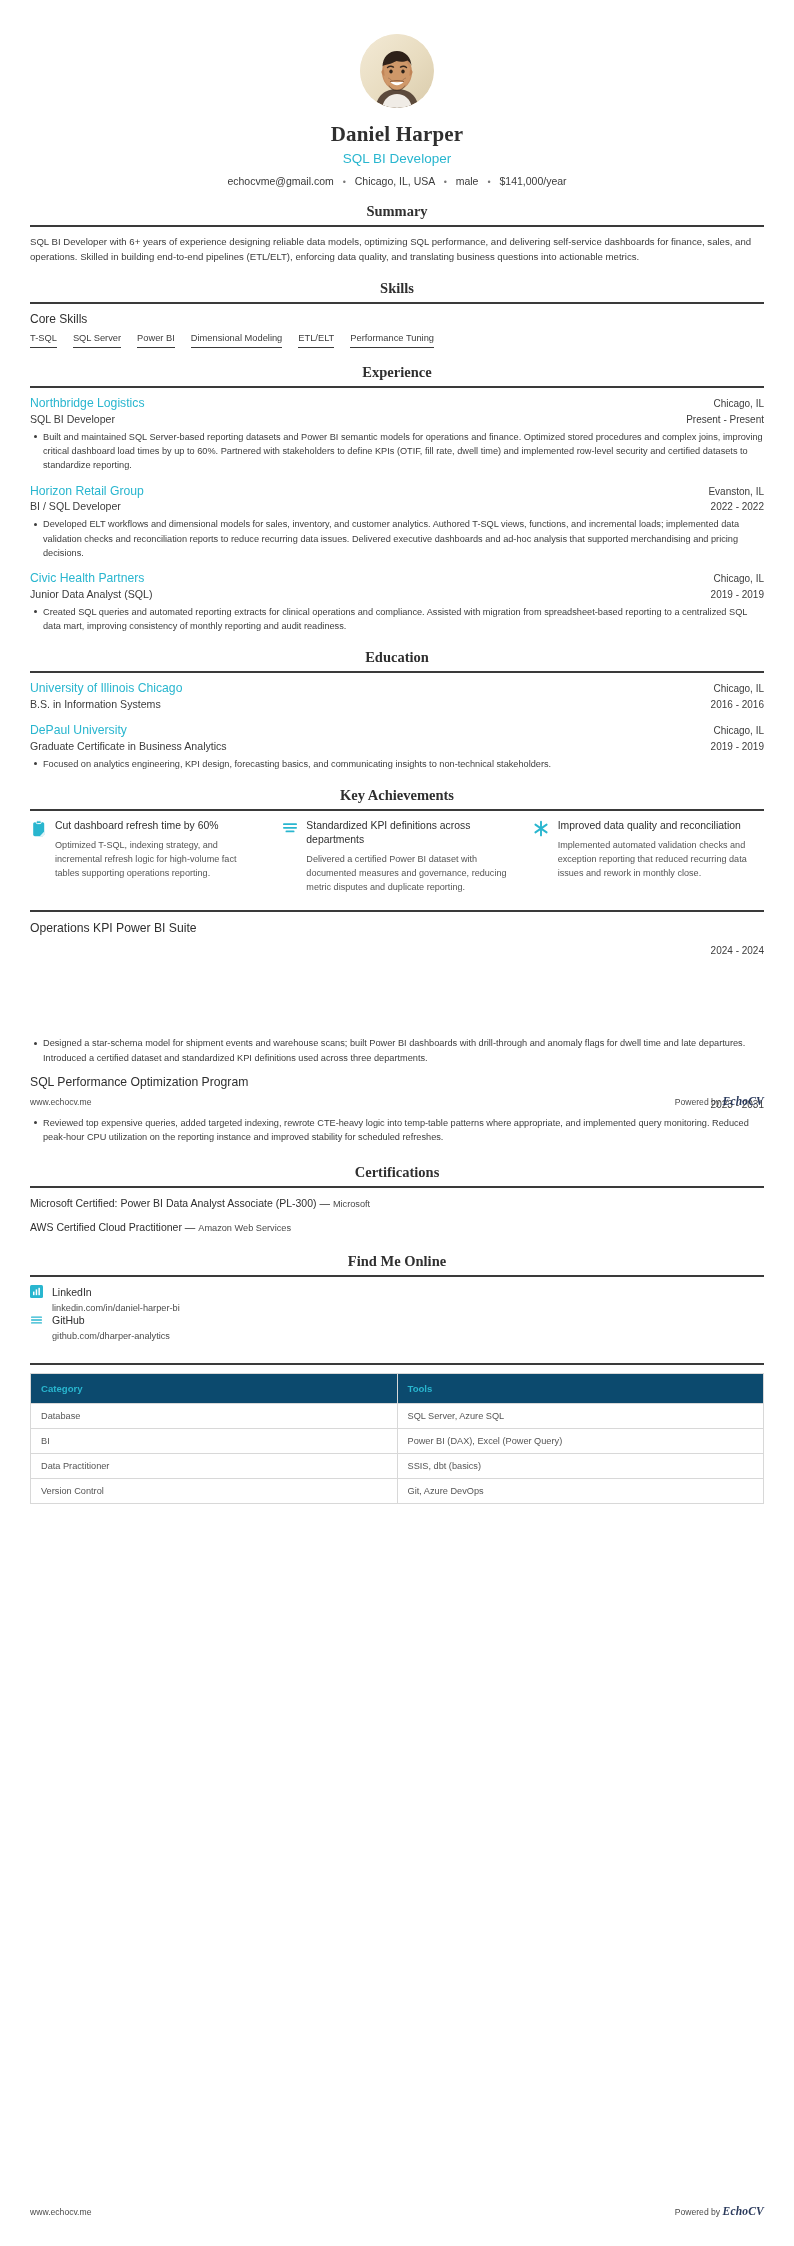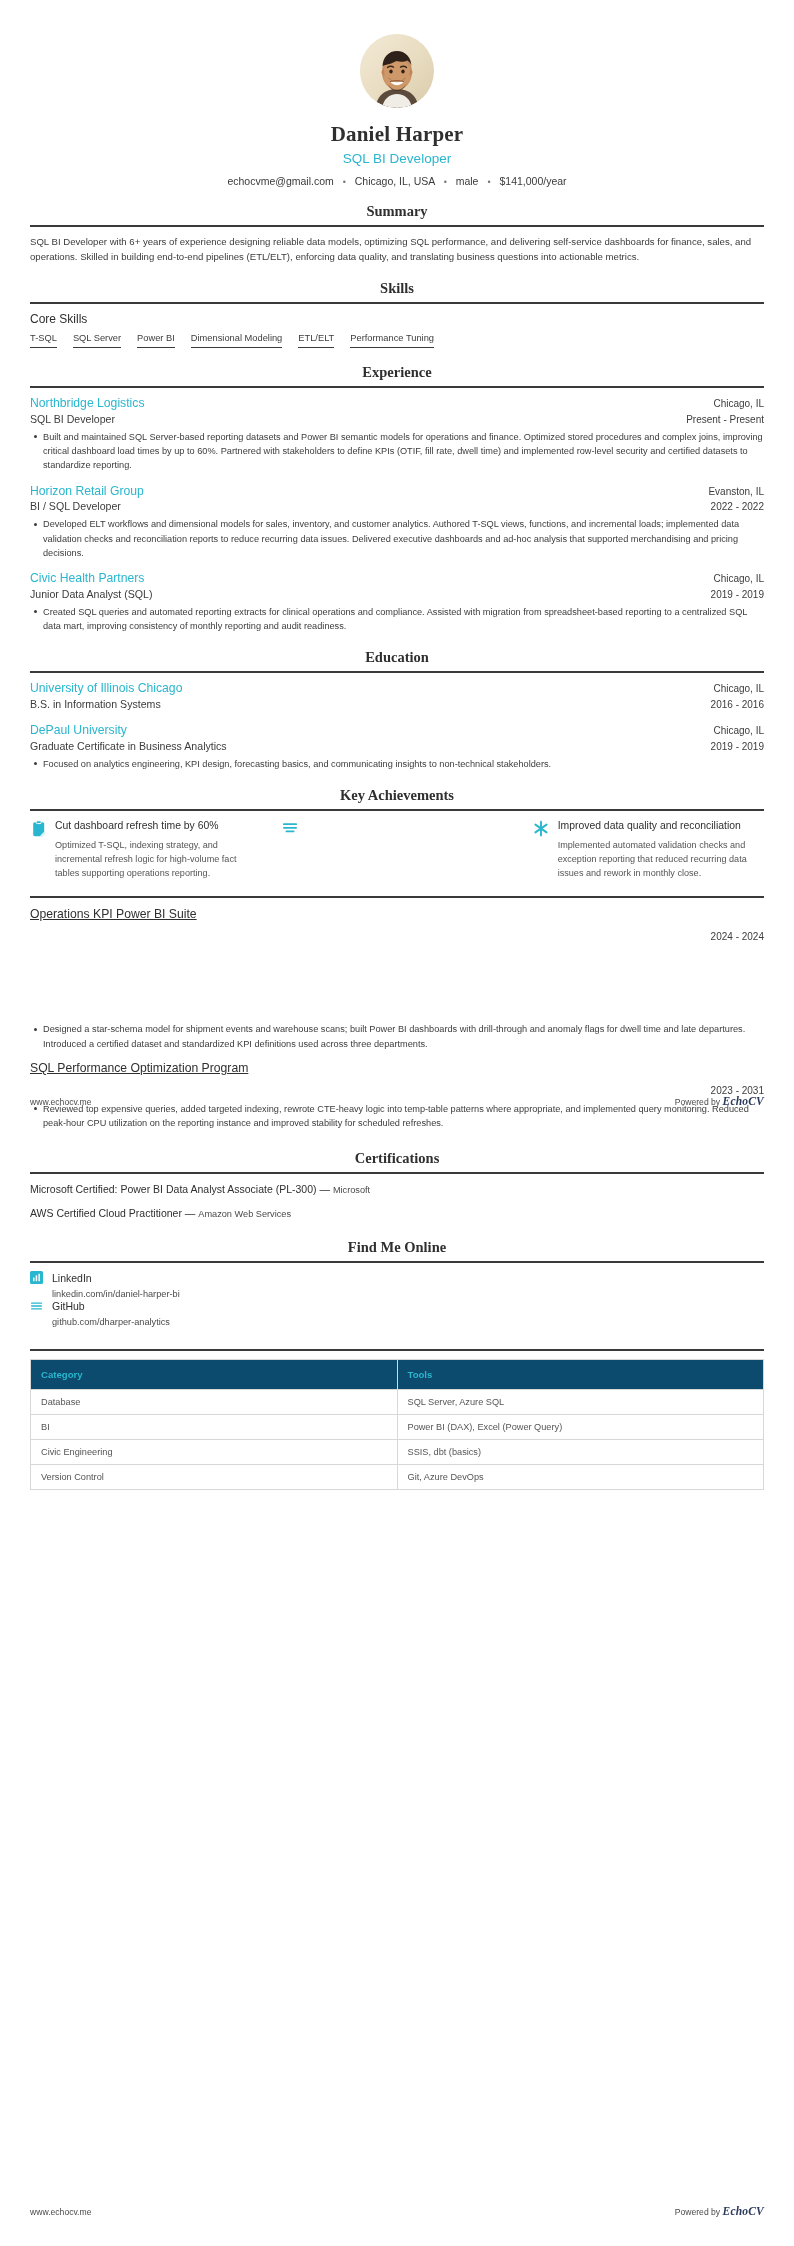--- a/index.html
+++ b/index.html
@@ -200,21 +200,20 @@
     color: #555;
     line-height: 1.55;
     margin-top: 5px;
   }
 
   
   .proj-name {
     font-size: 12.2px;
     color: #2f2f2f;
     line-height: 1.4;
-    text-decoration: underline;
   }
   .proj-dates {
     font-size: 10px;
     color: #3c3c3c;
     text-align: right;
     margin-top: 8px;
   }
 
   
   .cert-row {
@@ -492,20 +491,24 @@
         </div>
 
         <div class="ach">
           <span class="ach-icon">
             <svg width="16" height="14" viewBox="0 0 16 14" xmlns="http://www.w3.org/2000/svg">
               <rect x="1" y="3.3" width="14" height="1.7" rx=".85" fill="#29b6cf"></rect>
               <rect x="1" y="7.0" width="14" height="1.7" rx=".85" fill="#29b6cf"></rect>
               <rect x="3.5" y="10.6" width="9" height="1.7" rx=".85" fill="#29b6cf"></rect>
             </svg>
           </span>
+          <span style="flex:1">
+            <span class="ach-title" style="display:block">Standardized KPI definitions across departments</span>
+            <span class="ach-desc" style="display:block">Delivered a certified Power BI dataset with documented measures and governance, reducing metric disputes and duplicate reporting.</span>
+          </span>
         </div>
 
         <div class="ach">
           <span class="ach-icon">
             <svg width="16" height="17" viewBox="0 0 16 17" xmlns="http://www.w3.org/2000/svg">
               <g stroke="#29b6cf" stroke-width="1.9" stroke-linecap="round">
                 <path d="M8 1.6v13.8"></path>
                 <path d="M2.4 4.6l11.2 7.8"></path>
                 <path d="M13.6 4.6L2.4 12.4"></path>
               </g>
@@ -609,21 +612,21 @@
         <tbody>
           <tr>
             <td>Database</td>
             <td>SQL Server, Azure SQL</td>
           </tr>
           <tr>
             <td>BI</td>
             <td>Power BI (DAX), Excel (Power Query)</td>
           </tr>
           <tr>
-            <td>Civic Engineering</td>
+            <td>Data Practitioner</td>
             <td>SSIS, dbt (basics)</td>
           </tr>
           <tr>
             <td>Version Control</td>
             <td>Git, Azure DevOps</td>
           </tr>
         </tbody>
       </table>
     </div>
 

